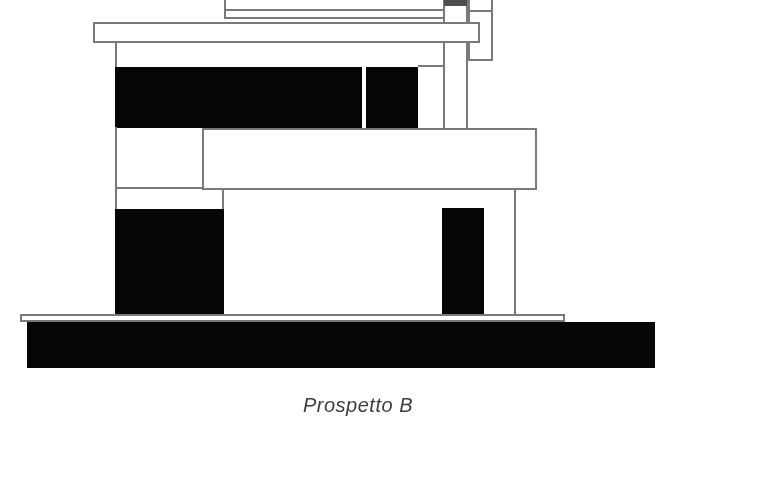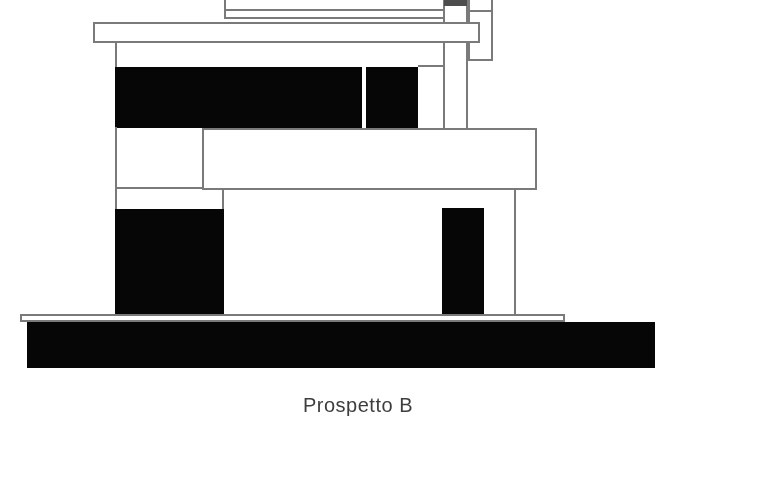--- a/index.html
+++ b/index.html
@@ -23,20 +23,21 @@
   .black{background:var(--fill-black);}
   .outlined{border:2px solid var(--line);}
   .vline{position:absolute;width:2px;background:var(--line);}
   .hline{position:absolute;height:2px;background:var(--line);}
   .caption{
     position:absolute;
     font-size:20px;
     color:var(--text);
     text-align:center;
     letter-spacing:0.5px;
+    font-style:italic;
   }
 </style>
 </head>
 <body>
 
 <div id="canvas">
 
   <div class="vline" style="left:224px;top:0;height:19px;"></div>
   <div class="hline" style="left:224px;top:9px;width:219px;"></div>
   <div class="hline" style="left:224px;top:17px;width:219px;"></div>

